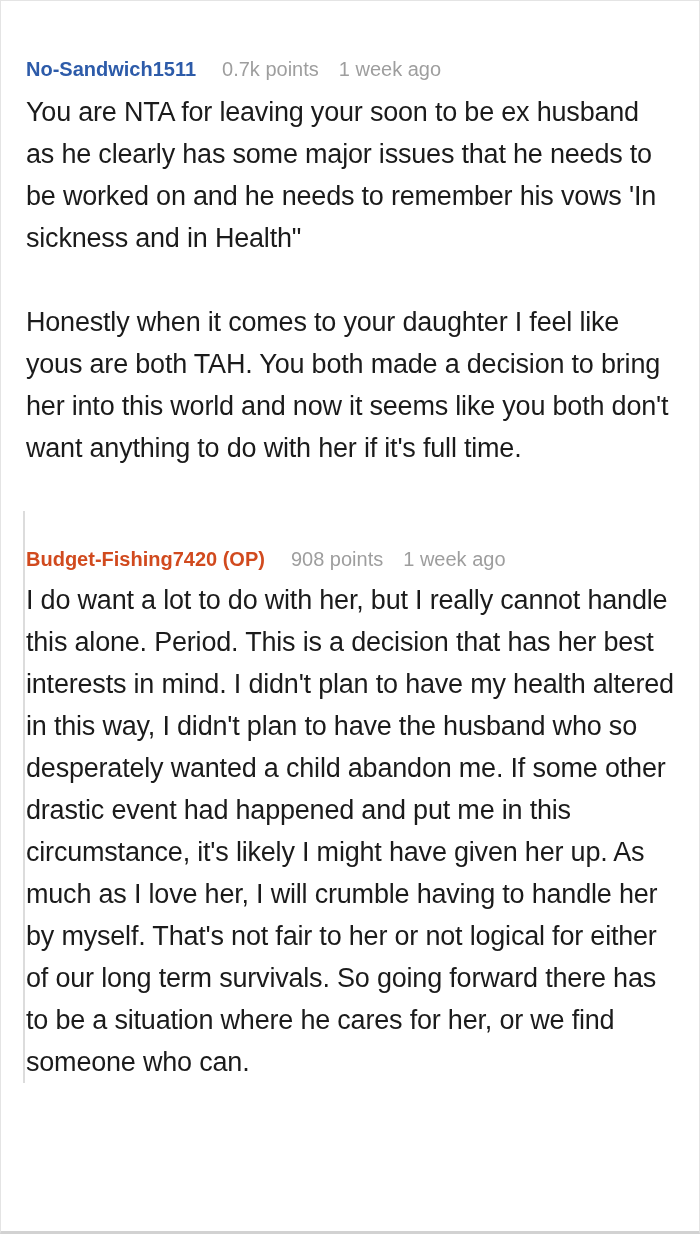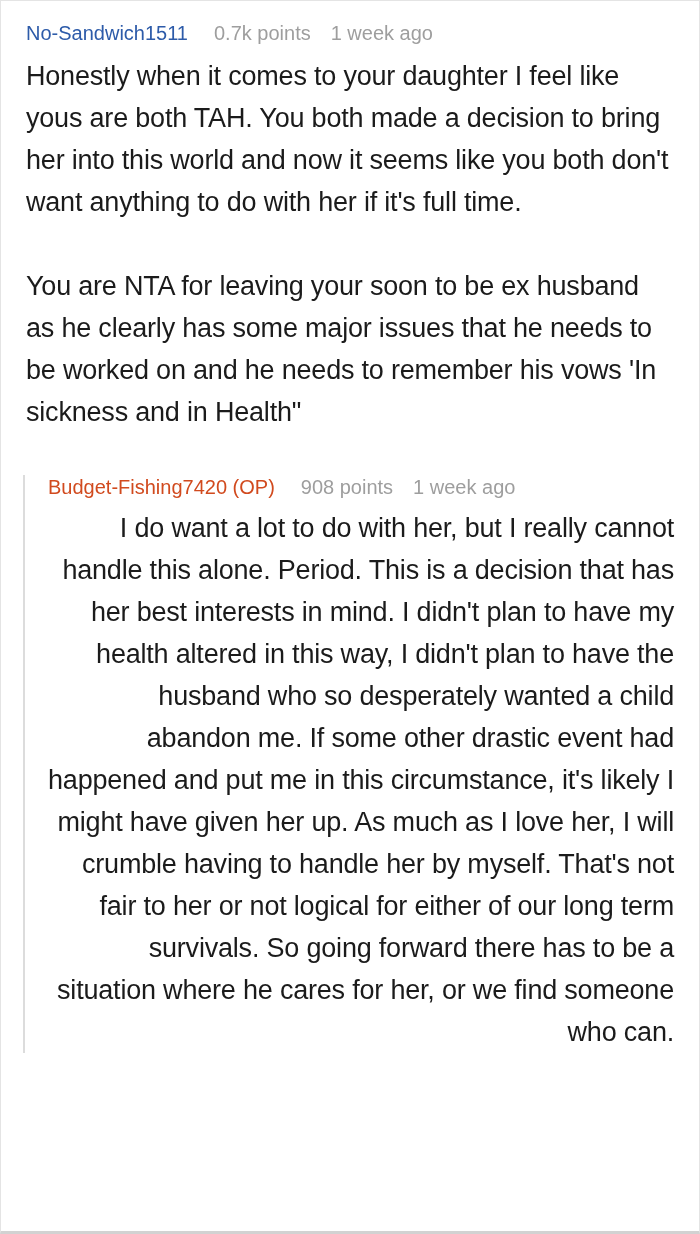--- a/index.html
+++ b/index.html
@@ -22,23 +22,24 @@
   }
   .comment-header {
     display: flex;
     align-items: baseline;
     gap: 26px;
     margin-bottom: 10px;
     font-size: 20px;
     line-height: 24px;
   }
   .author {
-    font-weight: 400;
+    font-weight: 700;
     text-decoration: none;
     cursor: pointer;
+    margin-top: 36px;
   }
   .author.top-author { color: #2d5ba9; }
   .author.op-author  { color: #d14a1e; }
   .meta {
     color: #9e9e9e;
     font-weight: 400;
   }
   .meta + .meta { margin-left: -6px; }
   .comment-body {
     color: #1b1b1b;
@@ -46,45 +47,44 @@
     line-height: 42px;
     letter-spacing: -0.2px;
   }
   .comment-body p {
     margin: 0 0 42px 0;
   }
   .reply {
     margin-left: -3px;
     margin-top: 20px;
     border-left: 2px solid #dcdcdc;
-    padding-left: 23px;
+    padding-left: 1px;
   }
   .reply .comment-header {
     margin-bottom: 8px;
   }
   .reply .comment-body p:last-child {
     margin-bottom: 0;
-    text-align: right;
   }
 </style>
 </head>
 <body>
 
 <div class="page">
   <article class="comment">
 
     <header class="comment-header">
       <a class="author top-author">No-Sandwich1511</a>
       <span class="meta">0.7k points</span>
       <span class="meta">1 week ago</span>
     </header>
 
     <div class="comment-body">
+      <p>You are NTA for leaving your soon to be ex husband as he clearly has some major issues that he needs to be worked on and he needs to remember his vows 'In sickness and in Health"</p>
       <p>Honestly when it comes to your daughter I feel like yous are both TAH. You both made a decision to bring her into this world and now it seems like you both don't want anything to do with her if it's full time.</p>
-      <p>You are NTA for leaving your soon to be ex husband as he clearly has some major issues that he needs to be worked on and he needs to remember his vows 'In sickness and in Health"</p>
     </div>
 
     <div class="reply">
 
       <header class="comment-header">
         <a class="author op-author">Budget-Fishing7420 (OP)</a>
         <span class="meta">908 points</span>
         <span class="meta">1 week ago</span>
       </header>
 

